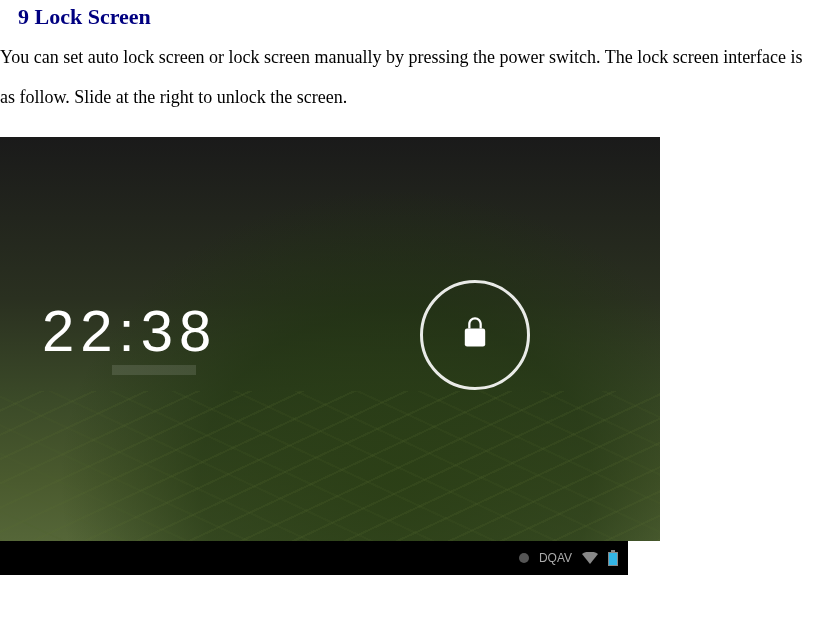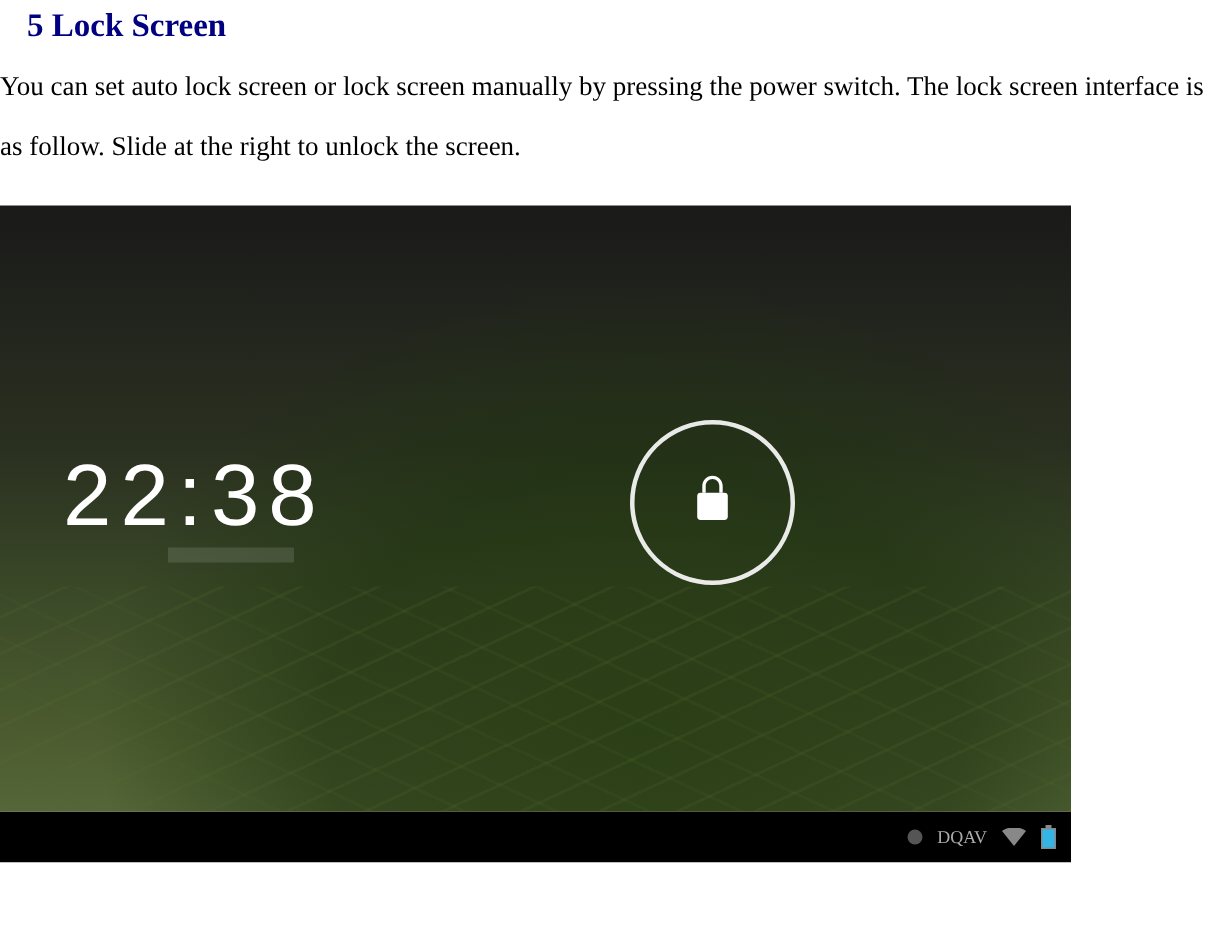--- a/index.html
+++ b/index.html
@@ -19,21 +19,21 @@
       font-size: 18px;
       line-height: 2.2;
       padding: 4px 0 12px 0;
     }
     .screenshot {
       width: 714px;
       margin: 8px 0 0 0;
       position: relative;
     }
     .wallpaper {
-      width: 714px;
+      width: 660px;
       height: 404px;
       background:
         radial-gradient(ellipse at 60% 85%, rgba(40,60,20,0.9) 0%, rgba(30,50,15,0.6) 35%, rgba(20,35,10,0) 60%),
         linear-gradient(to bottom, #1a1a1a 0%, #2a3020 40%, #3b4a28 65%, #4a5a2e 85%, #556638 100%);
       position: relative;
       overflow: hidden;
     }
     
     .wallpaper::after {
       content: "";
@@ -70,43 +70,43 @@
       width: 110px;
       height: 110px;
       border: 3px solid rgba(255,255,255,0.9);
       border-radius: 50%;
       display: flex;
       align-items: center;
       justify-content: center;
     }
     .lock-ring svg { width: 28px; height: 34px; }
     .navbar {
-      width: 714px;
+      width: 628px;
       height: 34px;
       background: #000;
       display: flex;
       align-items: center;
       justify-content: flex-end;
       gap: 10px;
       padding: 0 10px;
       color: #aaa;
-      font-family: Liberation Serif, serif;
+      font-family: Liberation Sans, sans-serif;
       font-size: 12px;
     }
     .brand-bullet {
       width: 10px; height: 10px; border-radius: 50%;
       background: #555;
     }
     .wifi-icon svg, .battery-icon svg { display: block; }
     .battery-icon svg rect.fill { fill: #33b5e5; }
   </style>
 </head>
 <body>
 
-<h2 class="section-heading">5 Lock Screen</h2>
+<h2 class="section-heading">9 Lock Screen</h2>
 
 <p class="body-text">You can set auto lock screen or lock screen manually by pressing the power switch. The lock screen interface is as follow. Slide at the right to unlock the screen.</p>
 
 <div class="screenshot">
   <div class="wallpaper">
     <div class="clock">22:38</div>
     <div class="clock-underline"></div>
     <div class="lock-ring">
       <span>
         <svg viewBox="0 0 24 30">

